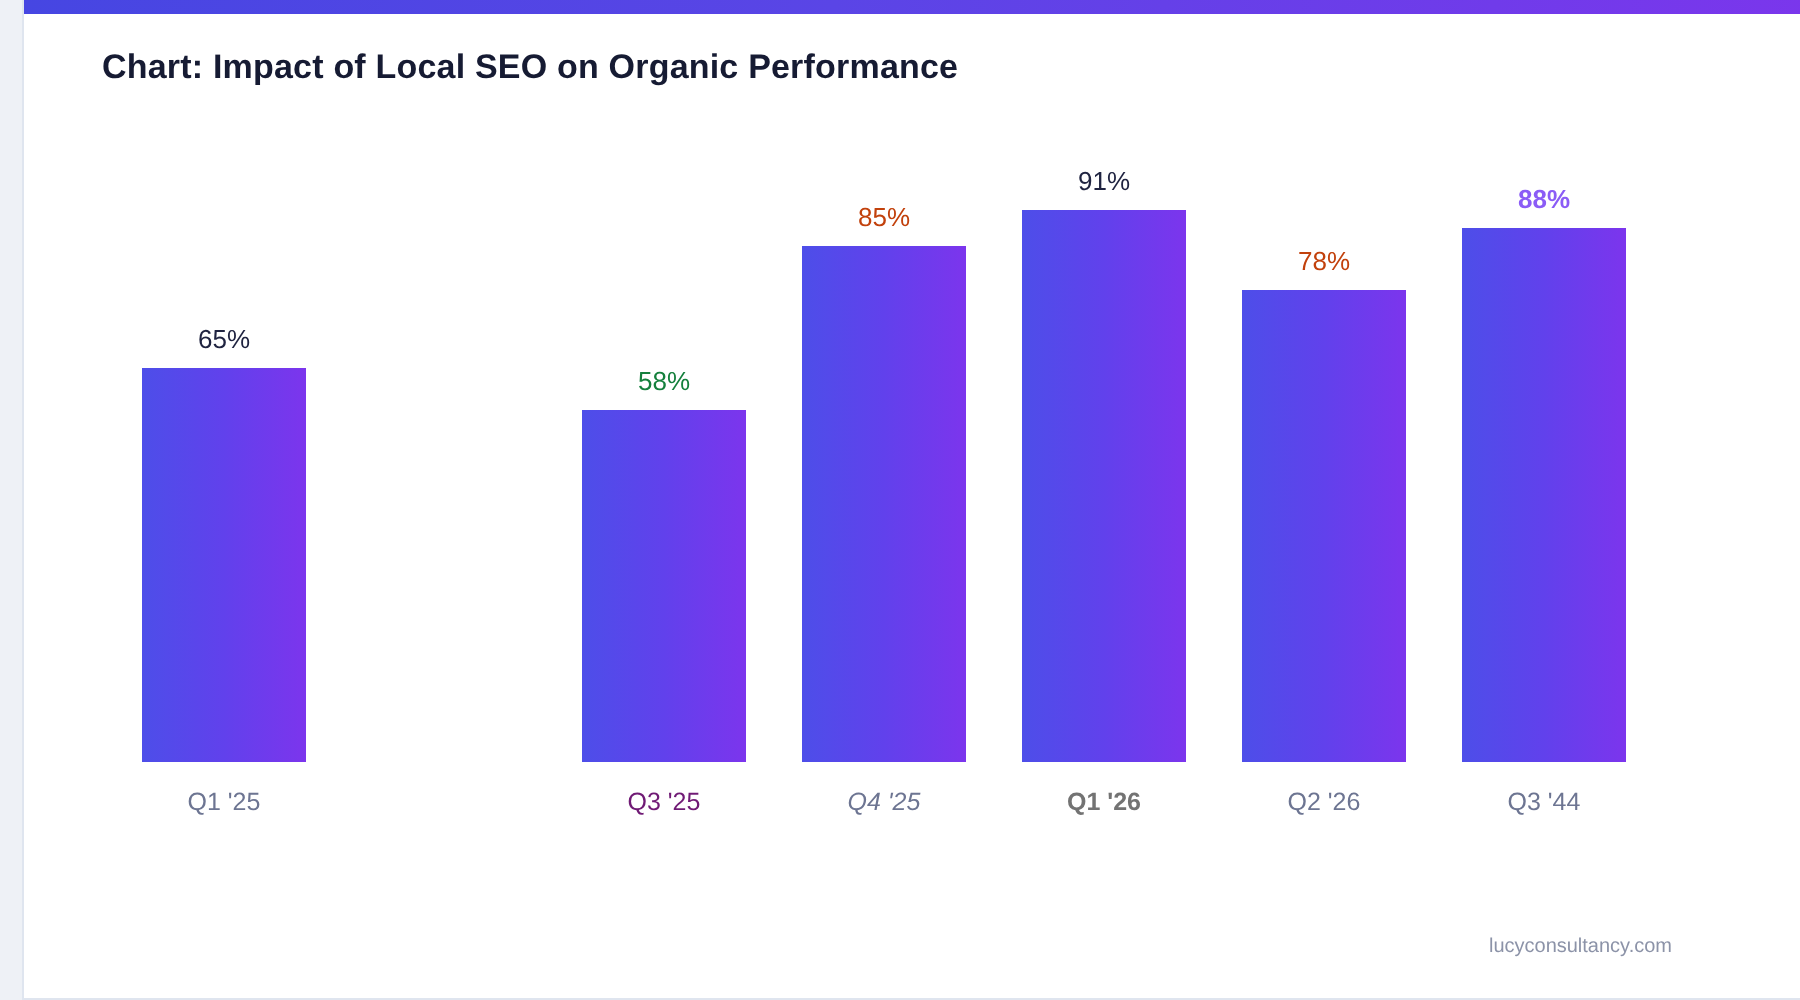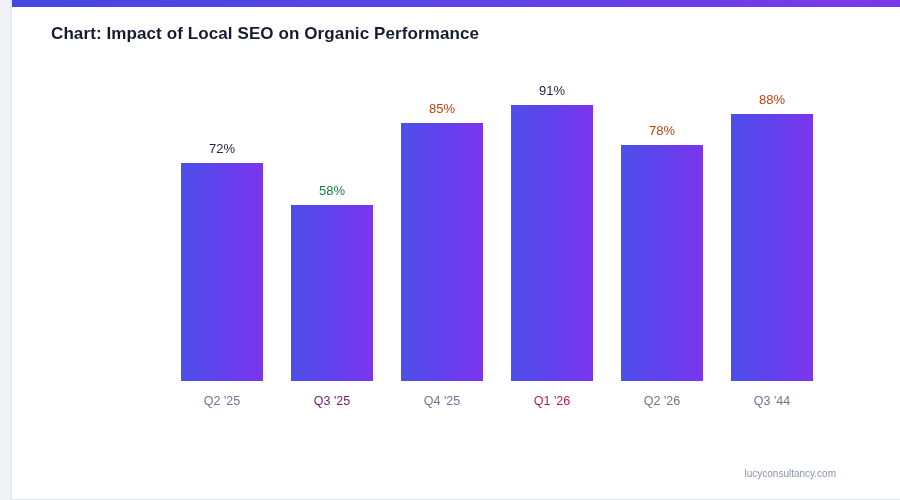--- a/index.html
+++ b/index.html
@@ -112,48 +112,48 @@
 <body>
 
 <div class="screenshot">
   <div class="card">
 
     <div class="accent-bar"></div>
 
     <div class="chart-title">Chart: Impact of Local SEO on Organic Performance</div>
 
     <div class="plot" id="plot-area">
-        <div class="bar-group" style="left: 169px;">
-          <div class="bar" style="height: 218.16px; background: linear-gradient(90deg, rgb(77, 78, 233) 0%, rgb(97, 65, 236) 50%, rgb(124, 53, 237) 100%);"></div>
-          <div class="bar-value" style="bottom: 264.16px; color: rgb(31, 35, 64);">72%</div>
-          <div class="bar-label" style="color: rgb(109, 117, 146);">Q2 '25</div>
+        <div class="bar-group" style="left: 59px;">
+          <div class="bar" style="height: 196.95px; background: linear-gradient(90deg, rgb(77, 78, 233) 0%, rgb(97, 65, 236) 50%, rgb(124, 53, 237) 100%);"></div>
+          <div class="bar-value" style="bottom: 242.95px; color: rgb(31, 35, 64);">65%</div>
+          <div class="bar-label" style="color: rgb(109, 117, 146);">Q1 '25</div>
         </div>
         <div class="bar-group" style="left: 279px;">
           <div class="bar" style="height: 175.74px; background: linear-gradient(90deg, rgb(77, 78, 233) 0%, rgb(97, 65, 236) 50%, rgb(124, 53, 237) 100%);"></div>
           <div class="bar-value" style="bottom: 221.74px; color: #15803d;">58%</div>
           <div class="bar-label" style="color: #701a75;">Q3 '25</div>
         </div>
         <div class="bar-group" style="left: 389px;">
           <div class="bar" style="height: 257.55px; background: linear-gradient(90deg, rgb(77, 78, 233) 0%, rgb(97, 65, 236) 50%, rgb(124, 53, 237) 100%);"></div>
           <div class="bar-value" style="bottom: 303.55px; color: #c2410c;">85%</div>
-          <div class="bar-label" style="color: rgb(109, 117, 146);">Q4 '25</div>
+          <div class="bar-label" style="color: rgb(109, 117, 146); font-style: italic;">Q4 '25</div>
         </div>
         <div class="bar-group" style="left: 499px;">
           <div class="bar" style="height: 275.73px; background: linear-gradient(90deg, rgb(77, 78, 233) 0%, rgb(97, 65, 236) 50%, rgb(124, 53, 237) 100%);"></div>
           <div class="bar-value" style="bottom: 321.73px; color: rgb(31, 35, 64);">91%</div>
-          <div class="bar-label" style="color: #be185d;">Q1 '26</div>
+          <div class="bar-label" style="color: #737373; font-weight: bold;">Q1 '26</div>
         </div>
         <div class="bar-group" style="left: 609px;">
           <div class="bar" style="height: 236.34px; background: linear-gradient(90deg, rgb(77, 78, 233) 0%, rgb(97, 65, 236) 50%, rgb(124, 53, 237) 100%);"></div>
           <div class="bar-value" style="bottom: 282.34px; color: #c2410c;">78%</div>
           <div class="bar-label" style="color: rgb(109, 117, 146);">Q2 '26</div>
         </div>
         <div class="bar-group" style="left: 719px;">
           <div class="bar" style="height: 266.64px; background: linear-gradient(90deg, rgb(77, 78, 233) 0%, rgb(97, 65, 236) 50%, rgb(124, 53, 237) 100%);"></div>
-          <div class="bar-value" style="bottom: 312.64px; color: #c2410c;">88%</div>
+          <div class="bar-value" style="bottom: 312.64px; color: #8b5cf6; font-weight: bold;">88%</div>
           <div class="bar-label" style="color: rgb(109, 117, 146);">Q3 '44</div>
         </div>
       </div>
 
     <div class="footer-url">lucyconsultancy.com</div>
 
   </div>
 </div>
 
 </body></html>

